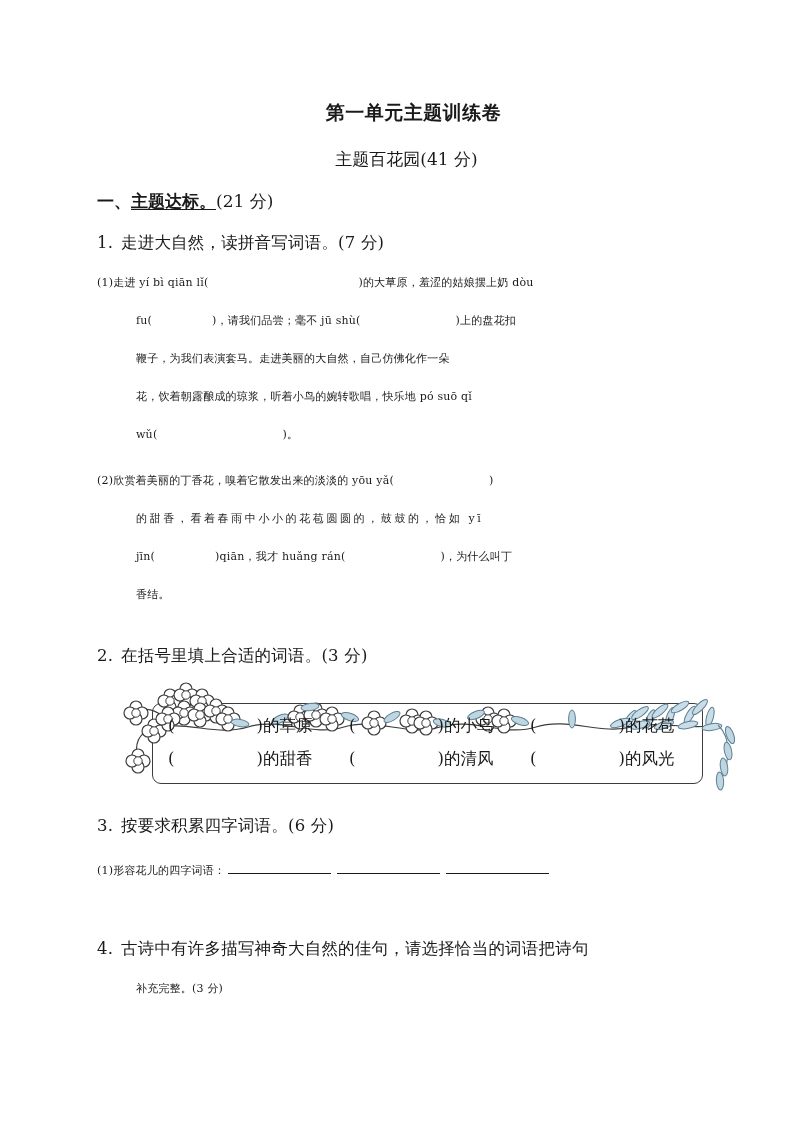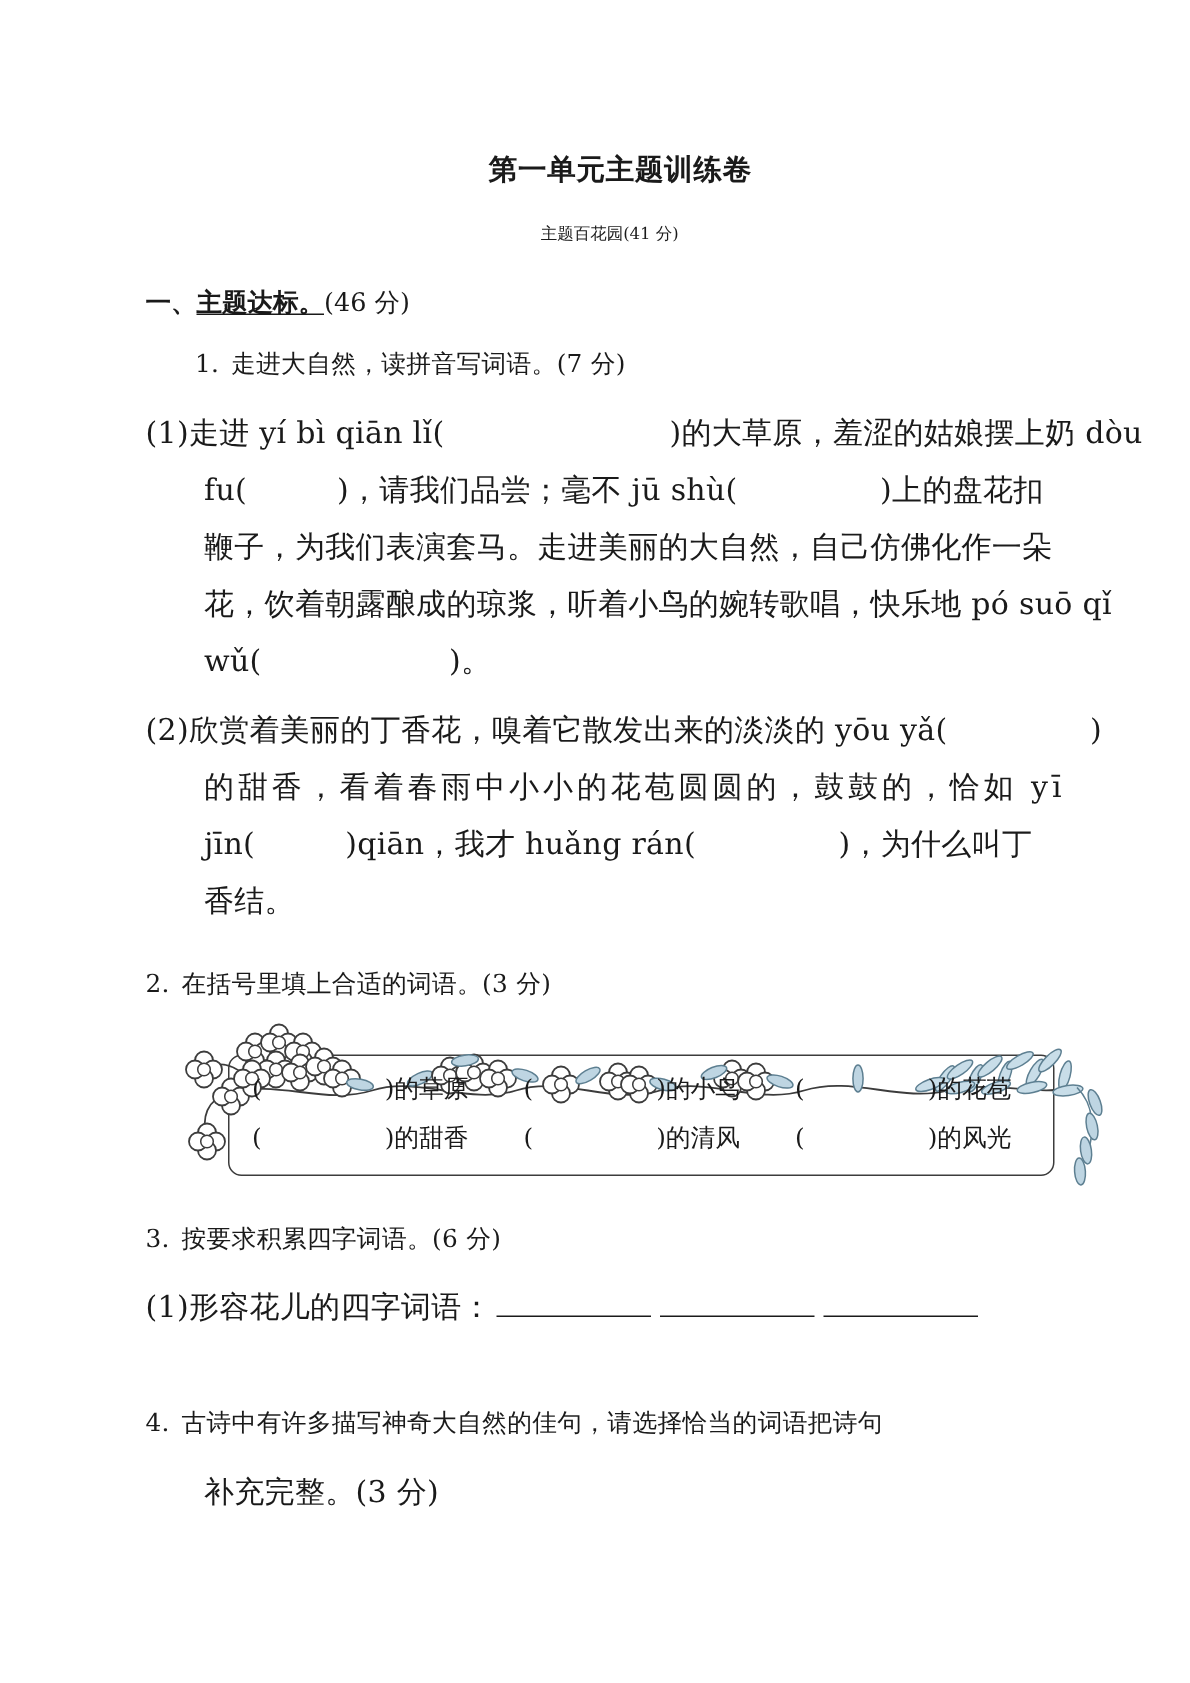--- a/index.html
+++ b/index.html
@@ -32,21 +32,21 @@
     font-weight: bold;
     letter-spacing: 0.5px;
     padding-left: 34px;
     box-sizing: border-box;
   }
   .doc-subtitle {
     position: absolute;
     left: 0; top: 148px;
     width: 793px;
     text-align: center;
-    font-size: 11px;
+    font-size: 17px;
     padding-left: 20px;
     box-sizing: border-box;
   }
 
   .section-head {
     position: absolute;
     left: 97px; top: 190px;
     font-size: 17px;
     font-weight: bold;
     white-space: nowrap;
@@ -65,21 +65,21 @@
     font-size: 16.5px;
     white-space: nowrap;
     letter-spacing: 0.2px;
   }
   .qnum {
     display: inline-block;
     min-width: 24px;
   }
   .ln {
     position: absolute;
-    font-size: 20px;
+    font-size: 11px;
     white-space: nowrap;
     letter-spacing: 0.2px;
   }
   .wide {
     letter-spacing: 2.6px;
     text-align: center;
   }
   .gap-sm  { display: inline-block; width: 60px; }
   .gap-md  { display: inline-block; width: 95px; }
   .gap-lg  { display: inline-block; width: 125px; }
@@ -148,24 +148,24 @@
 </style>
 </head>
 <body>
 
 <div class="page">
 
   <div class="doc-title">第一单元主题训练卷</div>
   <div class="doc-subtitle">主题百花园(41 分)</div>
 
   <div class="section-head">
-    <span>一、</span><span class="u">主题达标。</span><span class="pts">(46 分)</span>
-  </div>
-
-  <div class="q" style="left:97px; top:232px;margin-left:33px;">
+    <span>一、</span><span class="u">主题达标。</span><span class="pts">(21 分)</span>
+  </div>
+
+  <div class="q" style="left:97px; top:232px;">
     <span class="qnum">1.</span><span>走进大自然，读拼音写词语。(7 分)</span>
   </div>
 
   <div class="ln" style="left:97px; top:275px;">
     <span>(1)走进 yí bì qiān lǐ(</span><span class="gap-xl"></span><span>)的大草原，羞涩的姑娘摆上奶 dòu</span>
   </div>
 
   <div class="ln" style="left:136px; top:313px;">
     <span>fu(</span><span class="gap-sm"></span><span>)，请我们品尝；毫不 jū shù(</span><span class="gap-md"></span><span>)上的盘花扣</span>
   </div>

